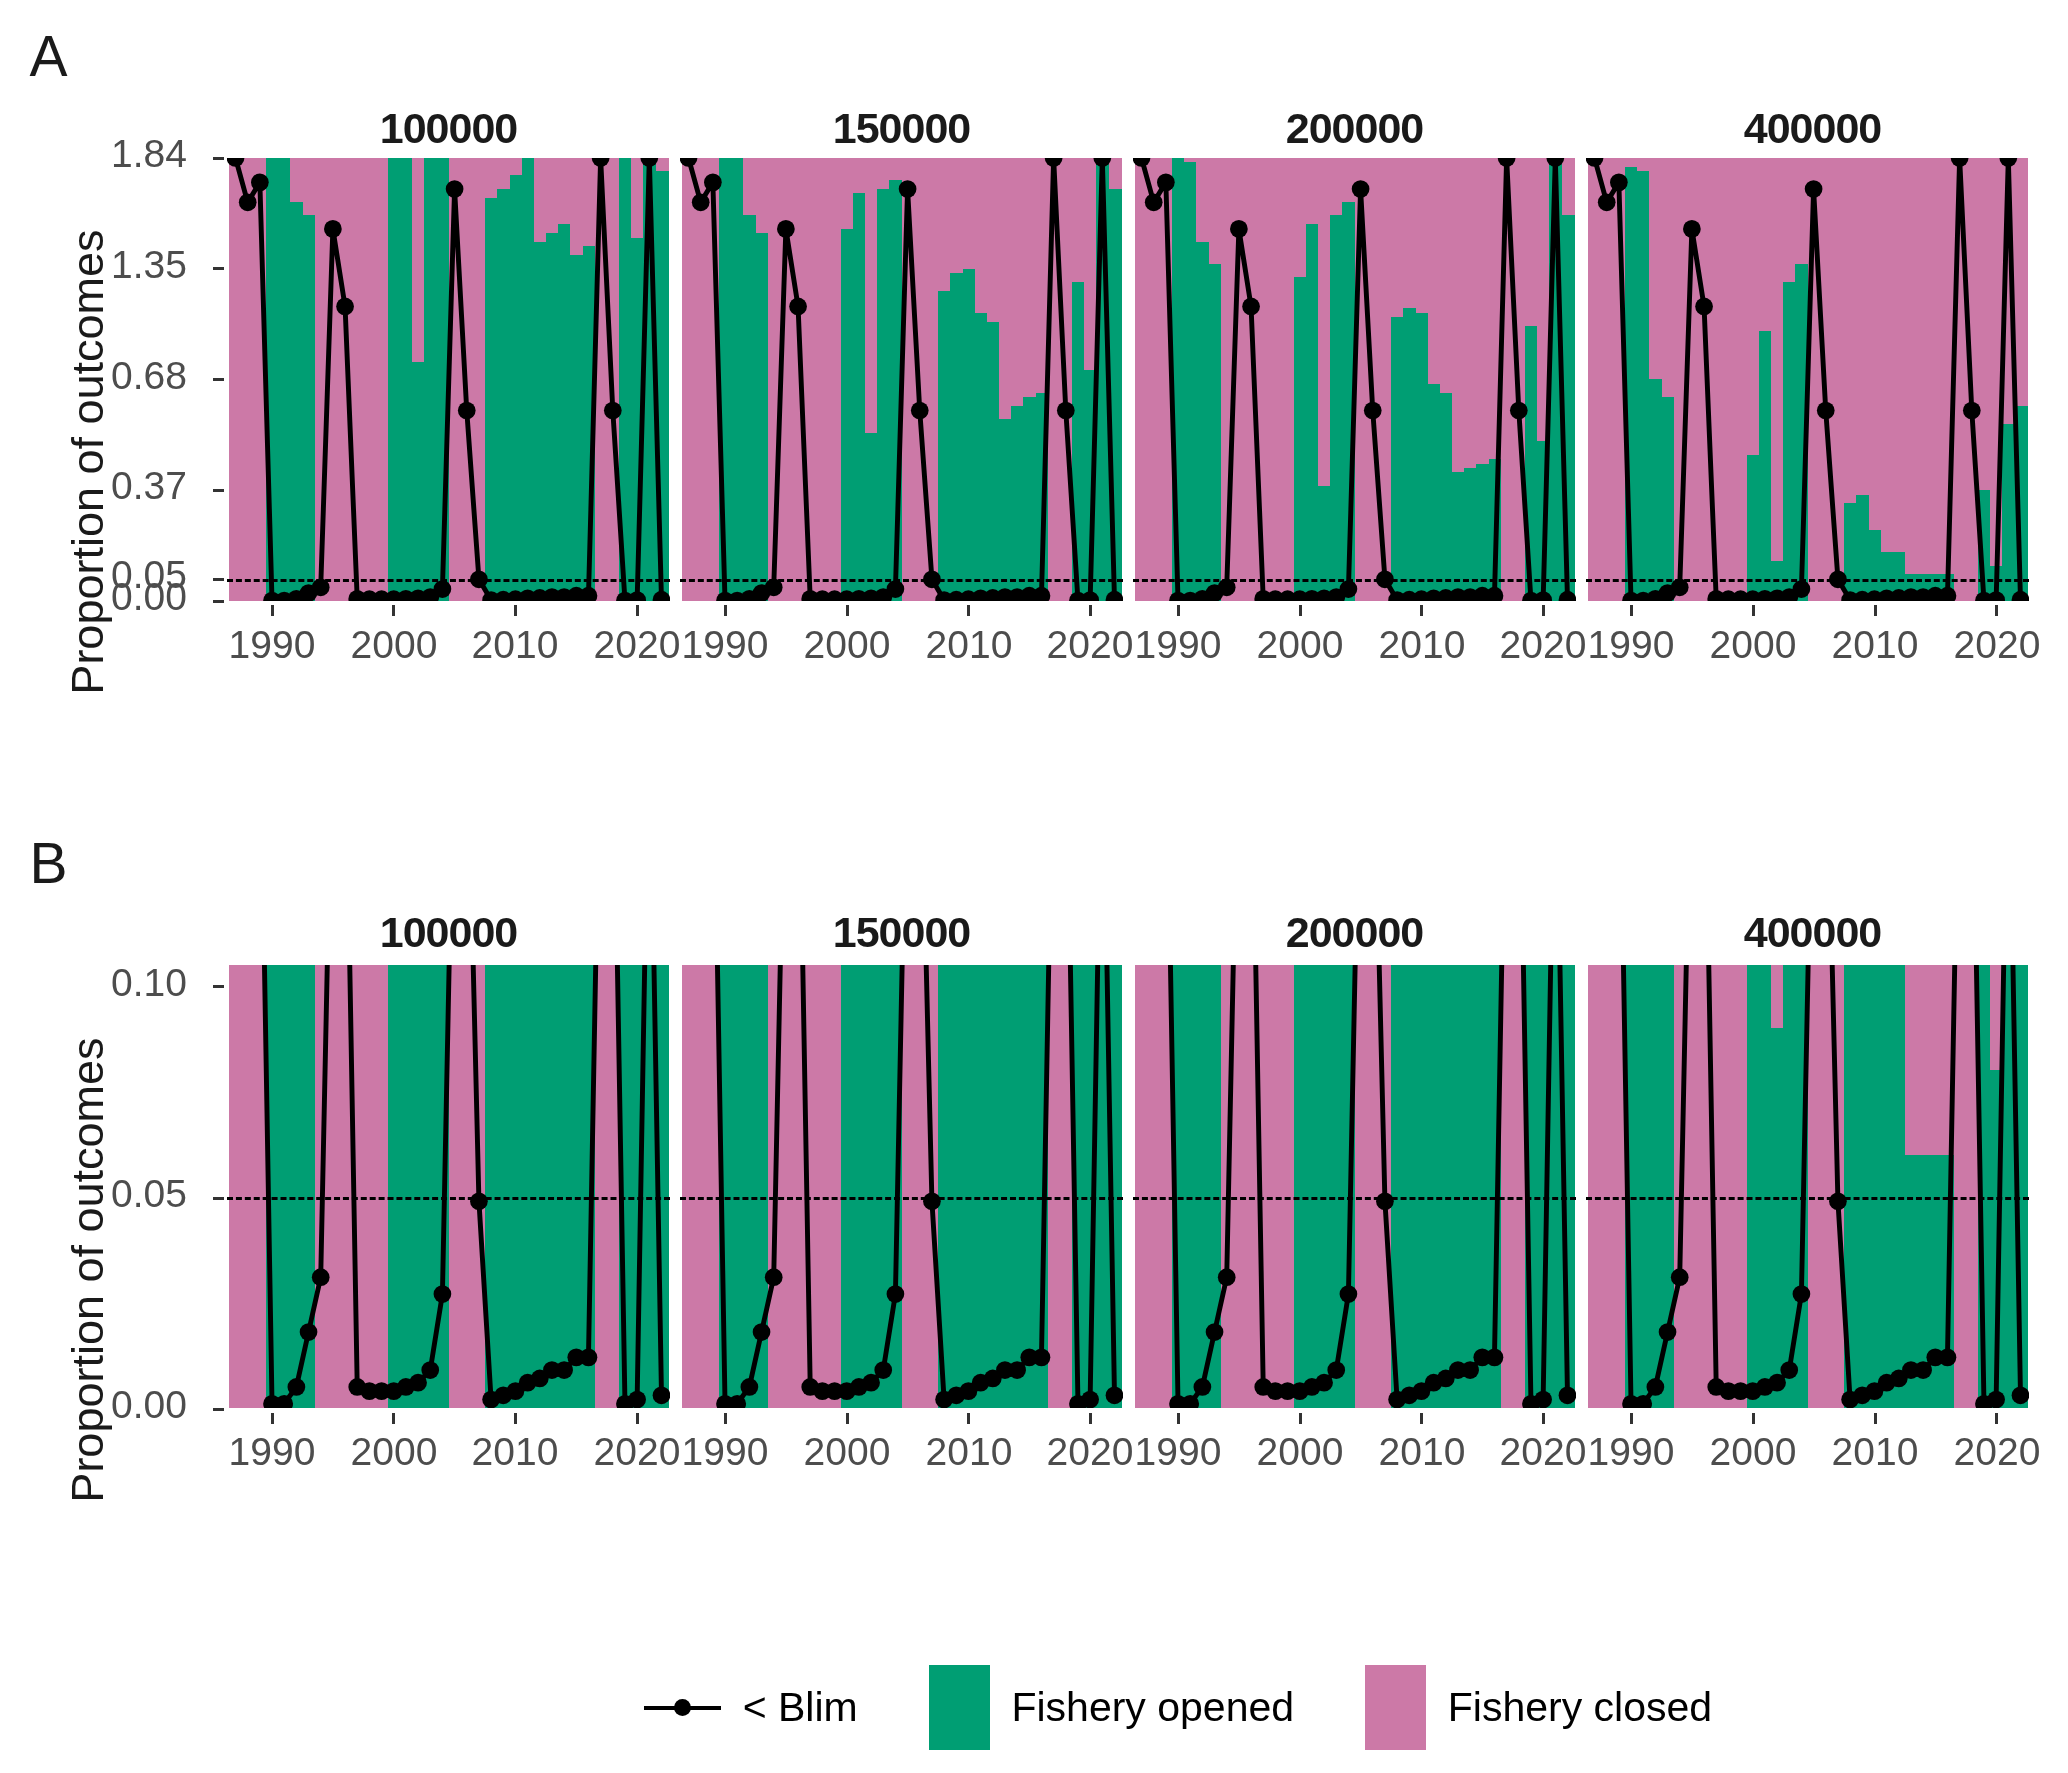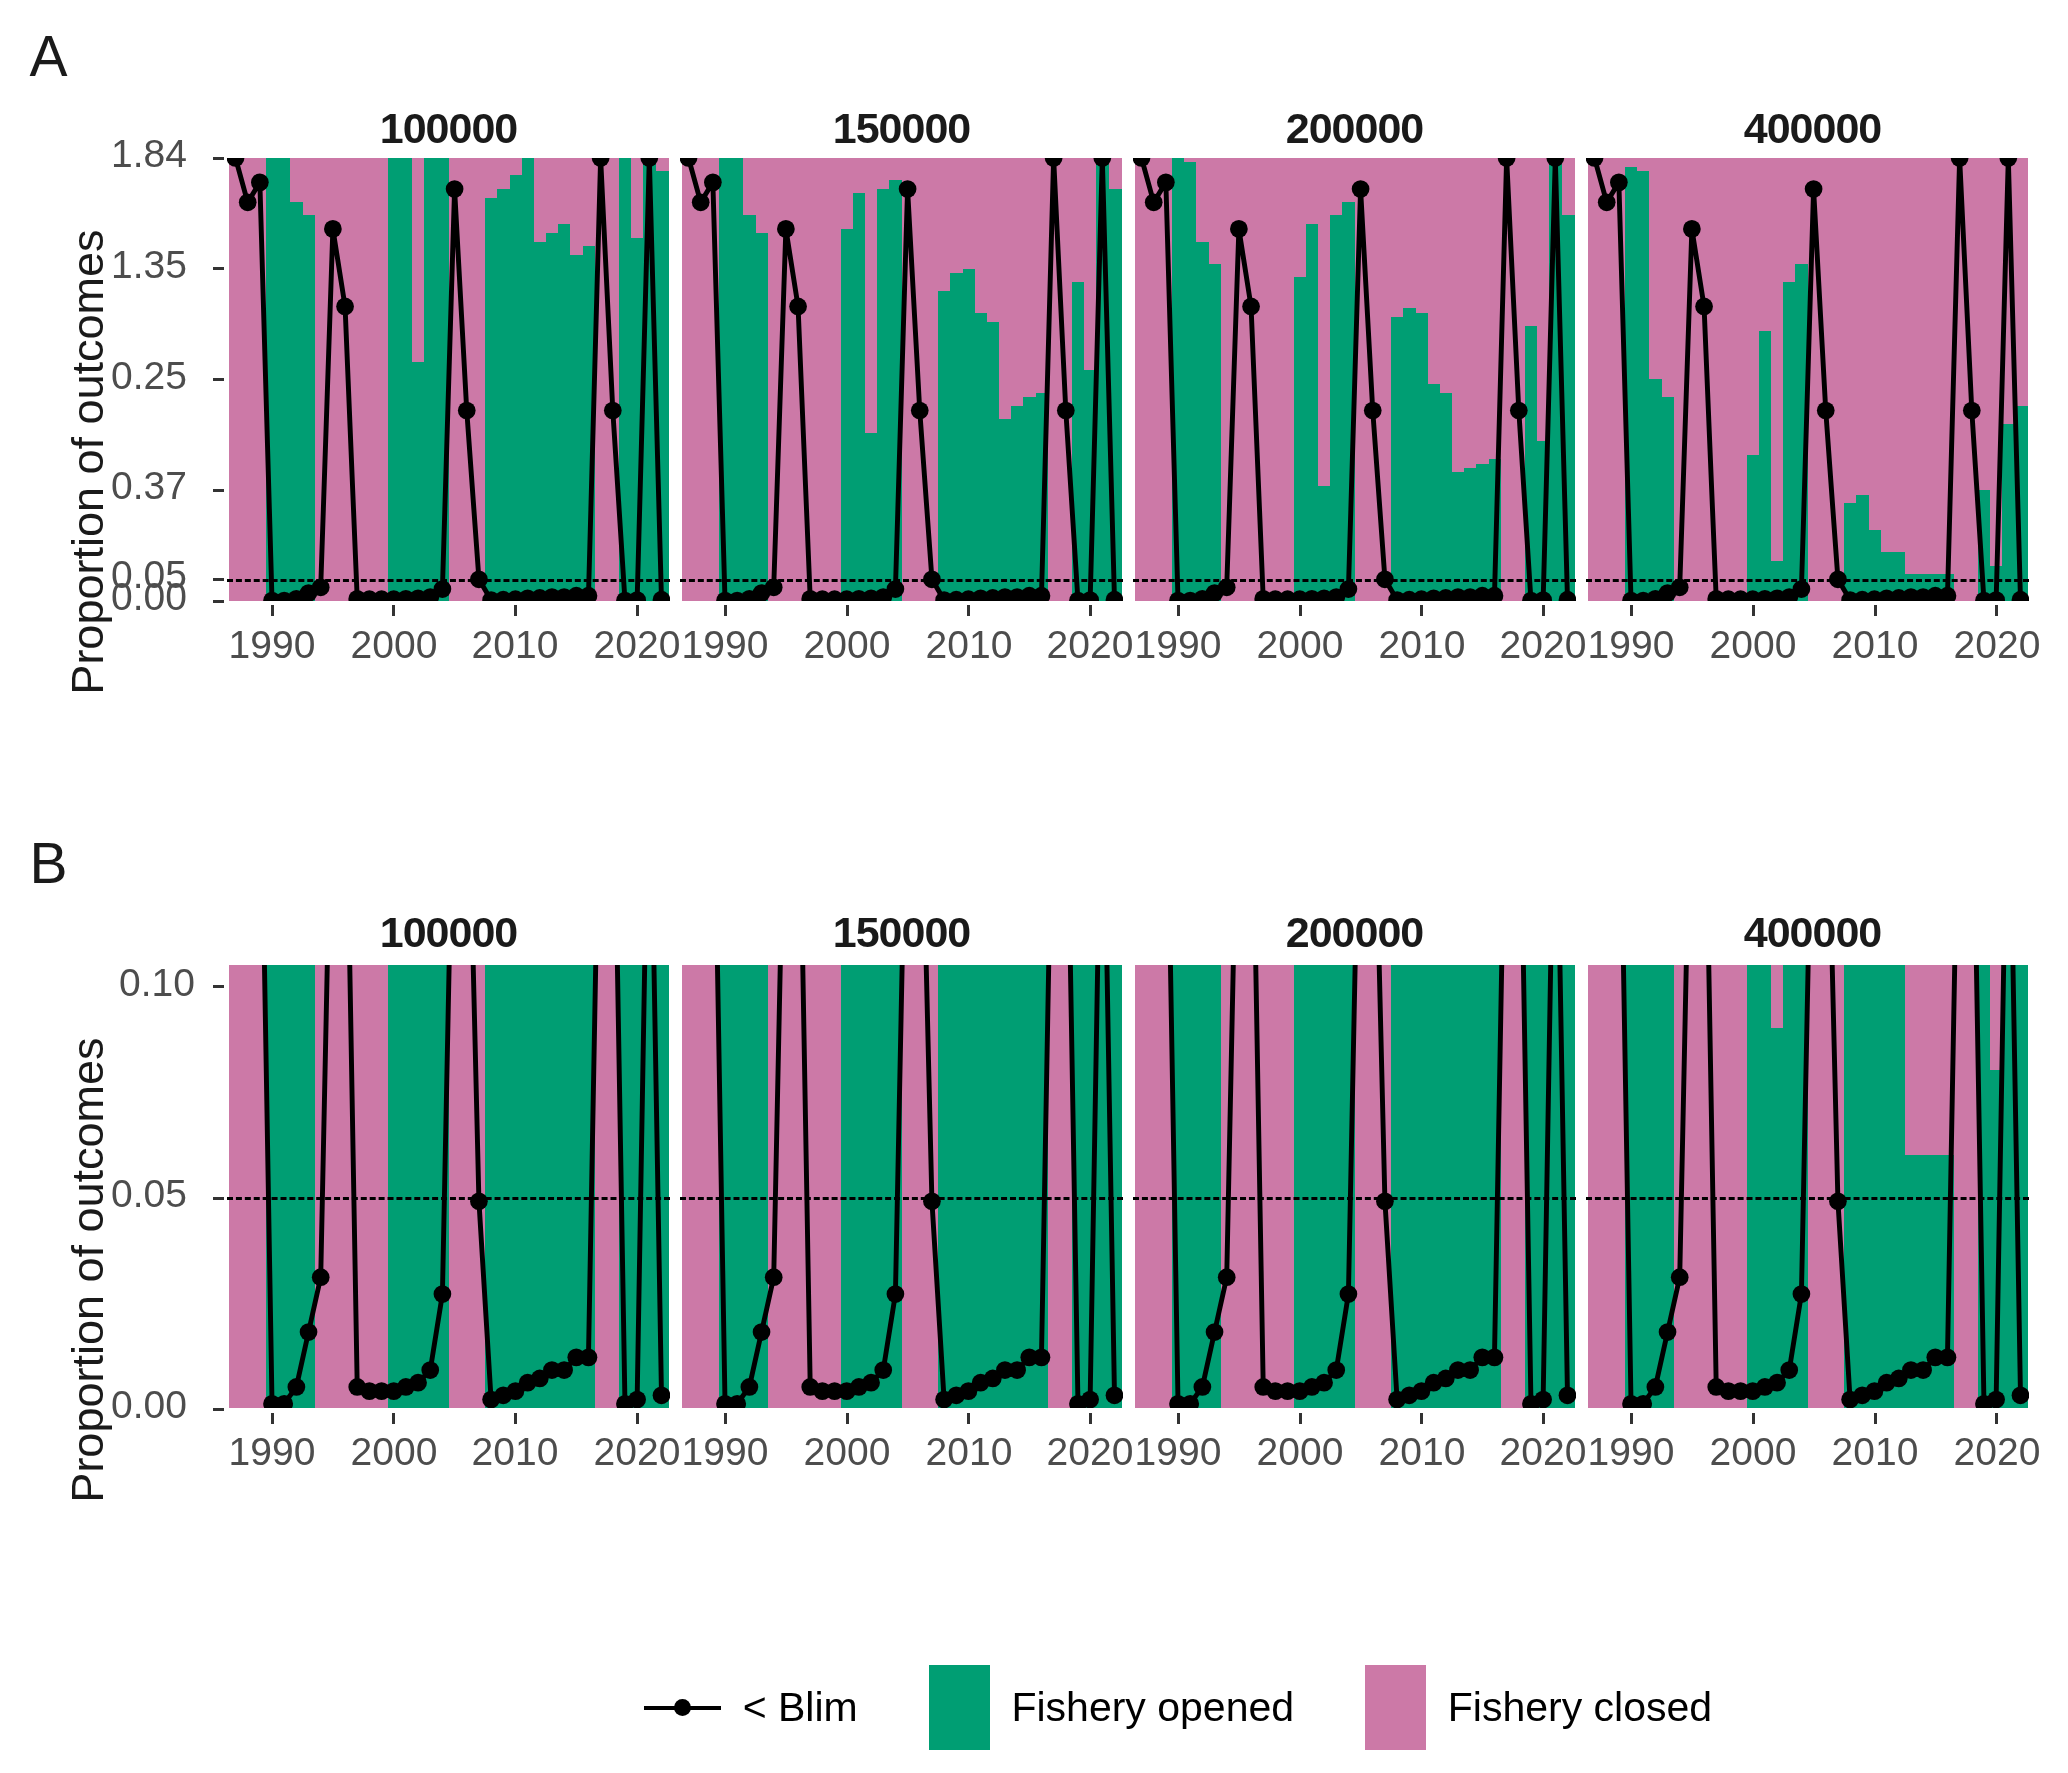--- a/index.html
+++ b/index.html
@@ -83,21 +83,21 @@
   <div class="strip-title" style="left:1133px;top:908px;width:443px;">200000</div>
   <div class="strip-title" style="left:1591px;top:908px;width:443px;">400000</div>
 
   <div id="axes-layer">
       <div class="ytick-label" style="left: 0px; width: 187px; top: 575px;">0.00</div>
       <div class="tick-mark ytick-mark" style="left: 213px; top: 600px;"></div>
       <div class="ytick-label" style="left: 0px; width: 187px; top: 553px;">0.05</div>
       <div class="tick-mark ytick-mark" style="left: 213px; top: 578px;"></div>
       <div class="ytick-label" style="left: 0px; width: 187px; top: 464px;">0.37</div>
       <div class="tick-mark ytick-mark" style="left: 213px; top: 489px;"></div>
-      <div class="ytick-label" style="left: 0px; width: 187px; top: 354px;">0.25</div>
+      <div class="ytick-label" style="left: 0px; width: 187px; top: 354px;">0.68</div>
       <div class="tick-mark ytick-mark" style="left: 213px; top: 378px;"></div>
       <div class="ytick-label" style="left: 0px; width: 187px; top: 243px;">1.35</div>
       <div class="tick-mark ytick-mark" style="left: 213px; top: 267px;"></div>
       <div class="ytick-label" style="left: 0px; width: 187px; top: 132px;">1.84</div>
       <div class="tick-mark ytick-mark" style="left: 213px; top: 157px;"></div>
       <div class="tick-mark xtick-mark" style="left: 271px; top: 605px;"></div>
       <div class="xtick-label" style="left: 193px; width: 158px; top: 623px;">1990</div>
       <div class="tick-mark xtick-mark" style="left: 392px; top: 605px;"></div>
       <div class="xtick-label" style="left: 315px; width: 158px; top: 623px;">2000</div>
       <div class="tick-mark xtick-mark" style="left: 514px; top: 605px;"></div>
@@ -125,21 +125,21 @@
       <div class="tick-mark xtick-mark" style="left: 1752px; top: 605px;"></div>
       <div class="xtick-label" style="left: 1674px; width: 158px; top: 623px;">2000</div>
       <div class="tick-mark xtick-mark" style="left: 1874px; top: 605px;"></div>
       <div class="xtick-label" style="left: 1796px; width: 158px; top: 623px;">2010</div>
       <div class="tick-mark xtick-mark" style="left: 1995px; top: 605px;"></div>
       <div class="xtick-label" style="left: 1918px; width: 158px; top: 623px;">2020</div>
       <div class="ytick-label" style="left: 0px; width: 187px; top: 1383px;">0.00</div>
       <div class="tick-mark ytick-mark" style="left: 213px; top: 1408px;"></div>
       <div class="ytick-label" style="left: 0px; width: 187px; top: 1172px;">0.05</div>
       <div class="tick-mark ytick-mark" style="left: 213px; top: 1197px;"></div>
-      <div class="ytick-label" style="left: 8px; width: 187px; top: 961px;">0.10</div>
+      <div class="ytick-label" style="left: 0px; width: 187px; top: 961px;">0.10</div>
       <div class="tick-mark ytick-mark" style="left: 213px; top: 985px;"></div>
       <div class="tick-mark xtick-mark" style="left: 271px; top: 1413px;"></div>
       <div class="xtick-label" style="left: 193px; width: 158px; top: 1430px;">1990</div>
       <div class="tick-mark xtick-mark" style="left: 392px; top: 1413px;"></div>
       <div class="xtick-label" style="left: 315px; width: 158px; top: 1430px;">2000</div>
       <div class="tick-mark xtick-mark" style="left: 514px; top: 1413px;"></div>
       <div class="xtick-label" style="left: 436px; width: 158px; top: 1430px;">2010</div>
       <div class="tick-mark xtick-mark" style="left: 636px; top: 1413px;"></div>
       <div class="xtick-label" style="left: 558px; width: 158px; top: 1430px;">2020</div>
       <div class="tick-mark xtick-mark" style="left: 724px; top: 1413px;"></div>

